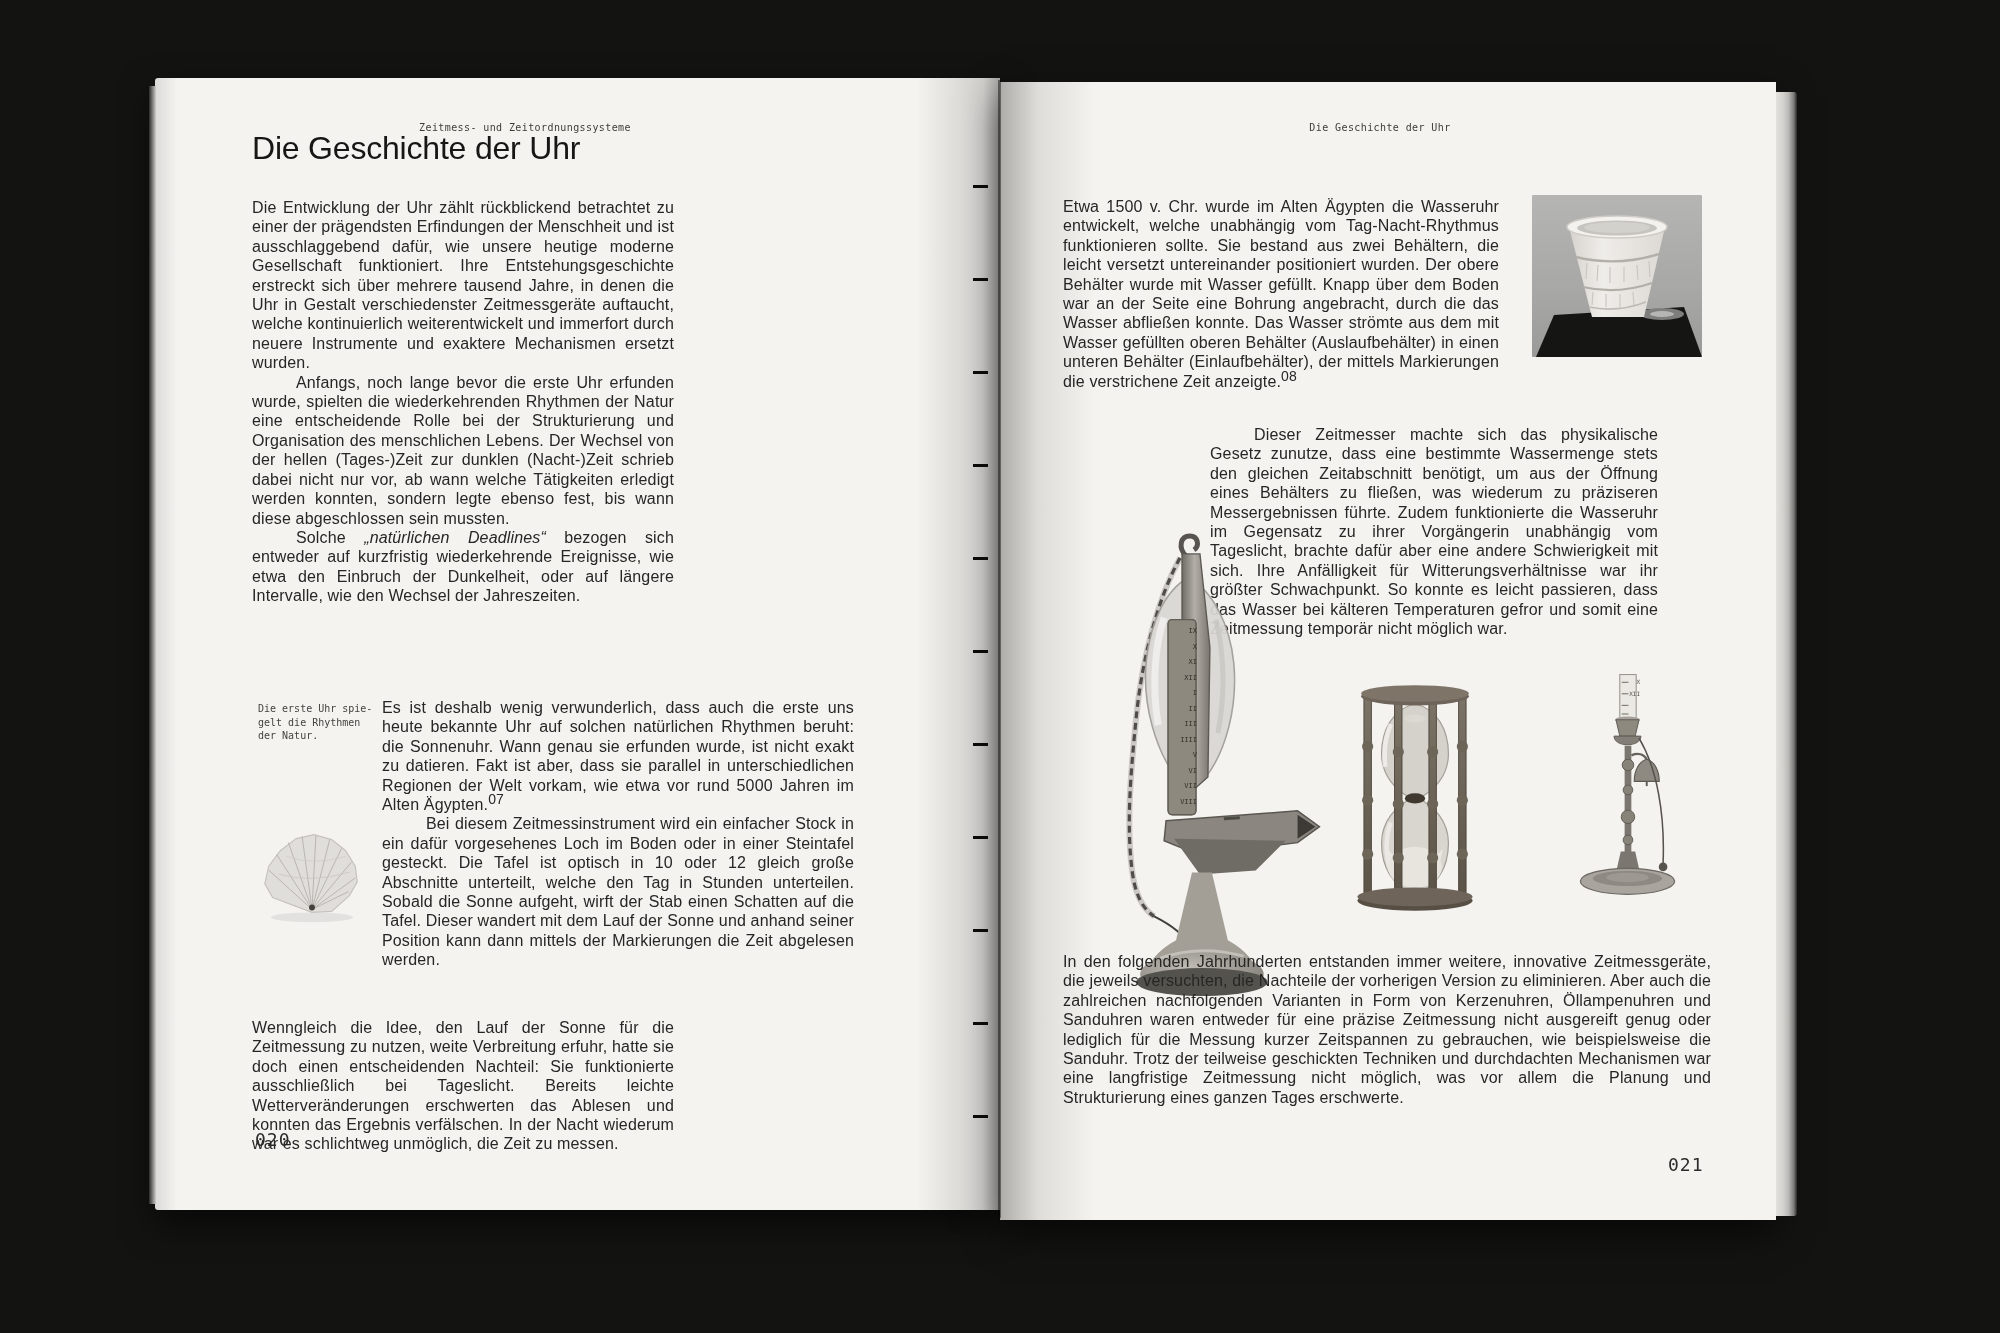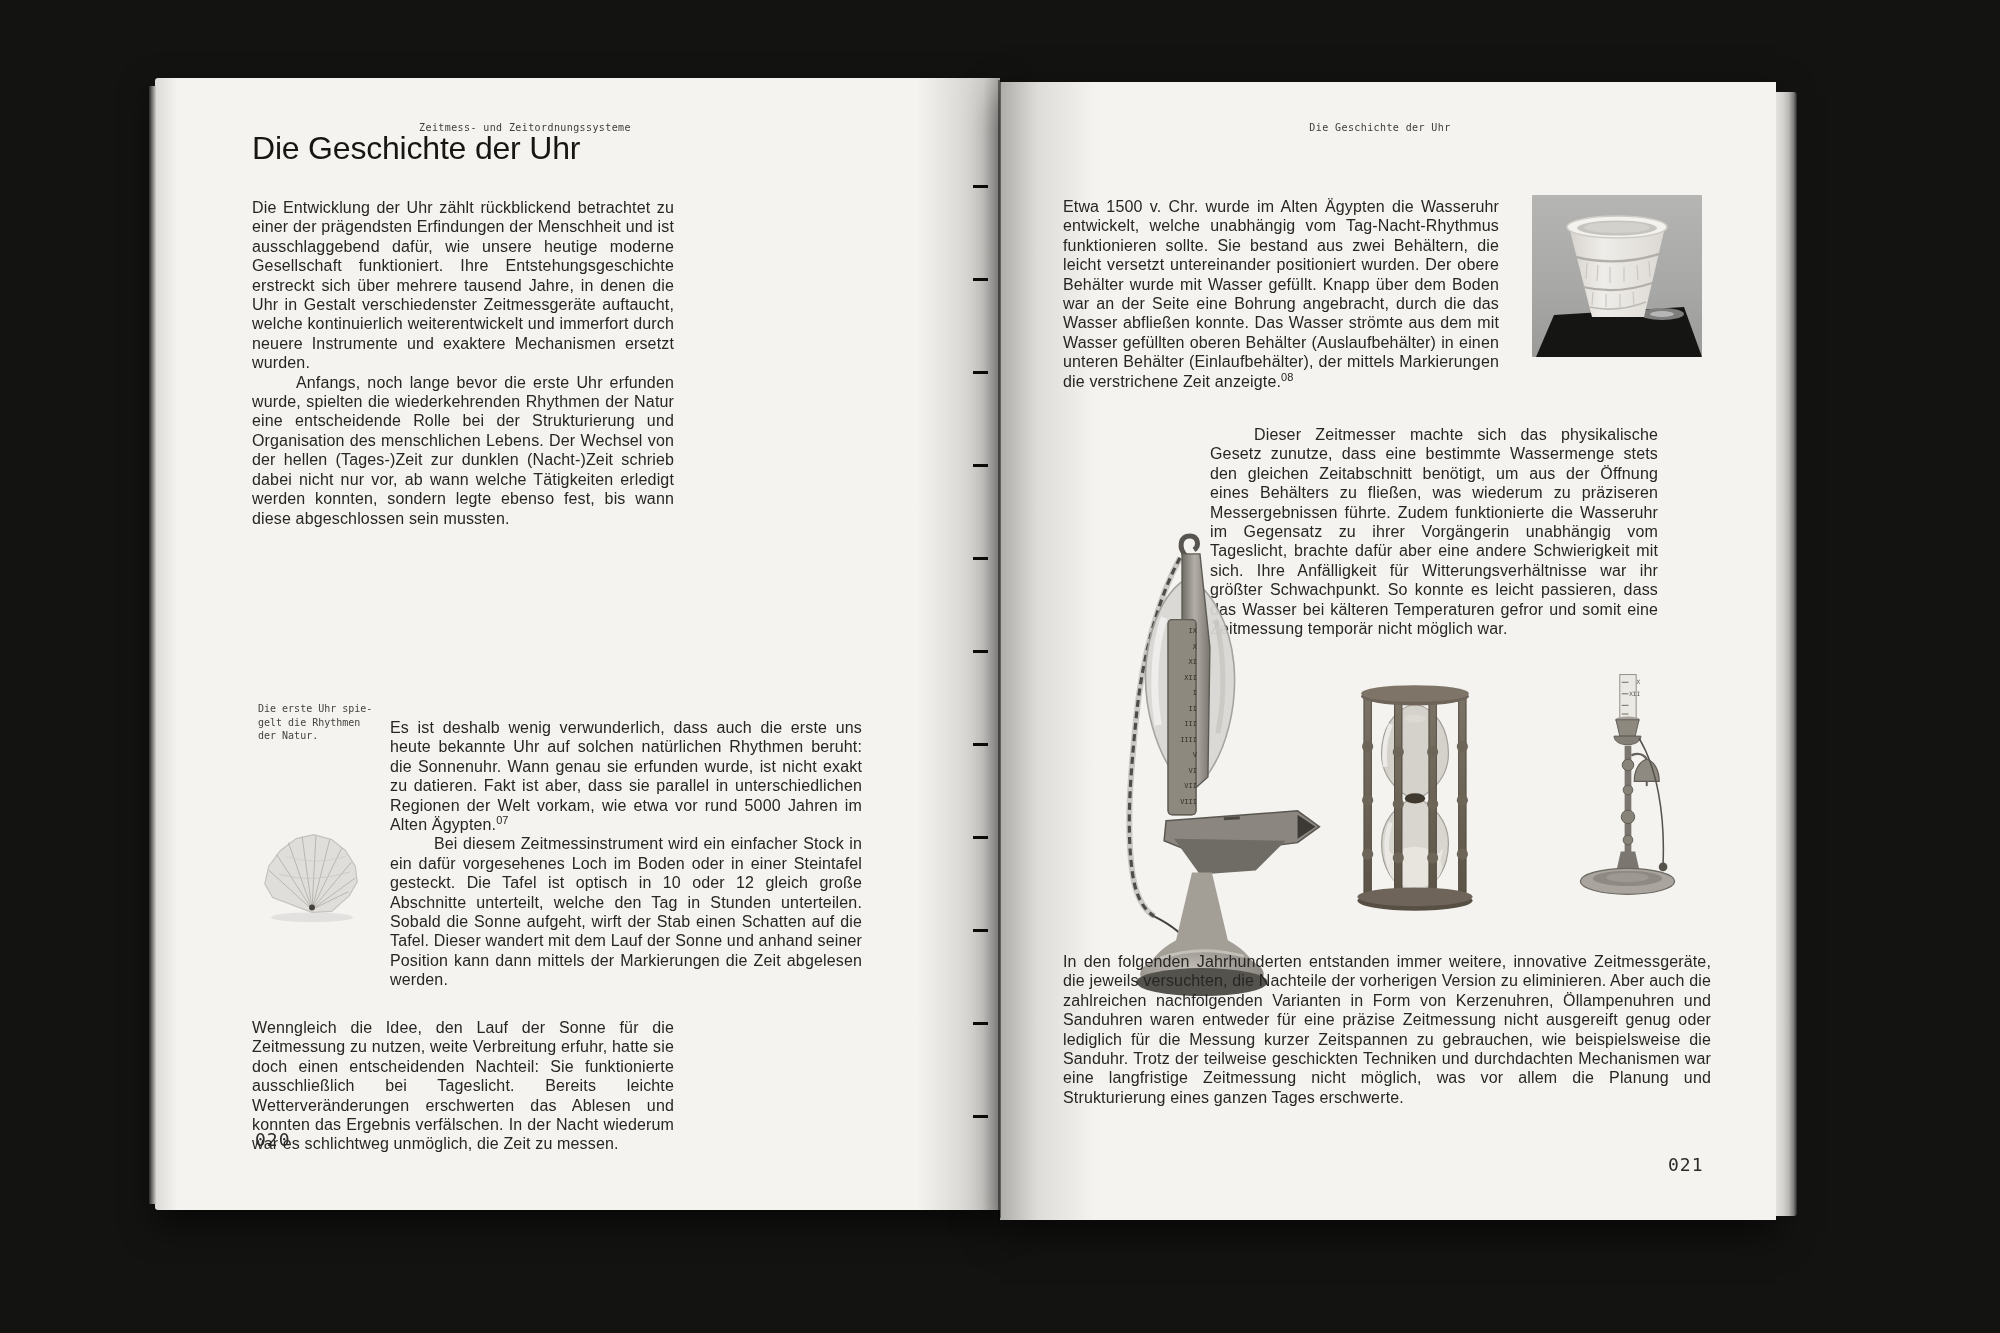--- a/index.html
+++ b/index.html
@@ -26,21 +26,21 @@
      background:linear-gradient(to right,#2a2a28,#cfcecb);}
 
   
   .mono{font-family:"DejaVu Sans Mono", monospace;}
   .runhead{position:absolute;font-size:10px;letter-spacing:.4px;color:#3e3c39;white-space:nowrap;text-align:center;}
   .title{position:absolute;margin:0;font-size:32px;font-weight:500;letter-spacing:-.2px;color:#161614;}
   .body, .body p{font-size:16px;line-height:19.4px;color:#272624;letter-spacing:.15px;
      text-align:justify;margin:0;}
   .col{position:absolute;}
   .ind{text-indent:44px;}
-  sup{font-size:11px;line-height:0;vertical-align:super;letter-spacing:0;}
+  sup{font-size:14px;line-height:0;vertical-align:super;letter-spacing:0;}
   em{font-style:italic;}
   .note{position:absolute;font-size:10px;line-height:13.5px;color:#454340;white-space:pre-line;}
   .pagenum{position:absolute;font-size:18px;letter-spacing:1px;color:#2c2b29;}
 
   
   .fig{position:absolute;}
   .fig svg{display:block;width:100%;height:100%;}
   .fig-pot{overflow:hidden;border-radius:1px;}
   .numerals{position:absolute;white-space:pre-line;text-align:right;
      font-family:"DejaVu Sans Mono", monospace;color:#33302a;}
@@ -58,20 +58,21 @@
   <div class="page page-left">
     <div class="edge-shade-l"></div>
 
     <div class="runhead mono" style="left:240px;top:44px;width:260px;">Zeitmess- und Zeitordnungssysteme</div>
 
     <h1 class="title" style="left:97px;top:52px;">Die Geschichte der Uhr</h1>
 
     <div class="col body" style="left:97px;top:120px;width:422px;">
       <p>Die Entwicklung der Uhr zählt rückblickend betrachtet zu einer der prägendsten Erfindungen der Menschheit und ist ausschlaggebend dafür, wie unsere heutige moderne Gesellschaft funktioniert. Ihre Entstehungsgeschichte erstreckt sich über mehrere tausend Jahre, in denen die Uhr in Gestalt verschiedenster Zeitmessgeräte auftaucht, welche kontinuierlich weiterentwickelt und immerfort durch neuere Instrumente und exaktere Mechanismen ersetzt wurden.</p>
       <p class="ind">Anfangs, noch lange bevor die erste Uhr erfunden wurde, spielten die wiederkehrenden Rhythmen der Natur eine entscheidende Rolle bei der Strukturierung und Organisation des menschlichen Lebens. Der Wechsel von der hellen (Tages-)Zeit zur dunklen (Nacht-)Zeit schrieb dabei nicht nur vor, ab wann welche Tätigkeiten erledigt werden konnten, sondern legte ebenso fest, bis wann diese abgeschlossen sein mussten.</p>
+      <p class="ind"><span>Solche </span><em>„natürlichen Deadlines“</em><span> bezogen sich entweder auf kurzfristig wiederkehrende Ereignisse, wie etwa den Einbruch der Dunkelheit, oder auf längere Intervalle, wie den Wechsel der Jahreszeiten.</span></p>
     </div>
 
     <div class="note mono" style="left:103px;top:624px;width:120px;">Die erste Uhr spie-
 gelt die Rhythmen
 der Natur.</div>
 
     <div class="fig" style="left:98px;top:748px;width:118px;height:100px;">
       <svg viewBox="0 0 120 100">
         <ellipse cx="60" cy="92" rx="42" ry="5" fill="rgba(0,0,0,0.07)"></ellipse>
         <path d="M60,87 L20,72 L12,58 L16,40 L28,24 L44,12 L62,8 L80,13 L94,24 L104,40 L106,56 L98,70 L80,86 Z" fill="#e0deda" stroke="#c6c3bd" stroke-width="1.2"></path>
@@ -86,21 +87,21 @@
             <line x1="60" y1="84" x2="100" y2="36"></line>
           <line x1="60" y1="84" x2="104" y2="52"></line>
             <line x1="60" y1="84" x2="97" y2="66"></line>
         </g>
         <path d="M26,48 Q60,58 98,46" fill="none" stroke="#c9c6c0" stroke-width="0.8"></path>
         <path d="M34,30 Q62,40 94,30" fill="none" stroke="#cdcac4" stroke-width="0.7"></path>
         <circle cx="60" cy="82" r="3" fill="#44413c"></circle>
       </svg>
     </div>
 
-    <div class="col body" style="left:235px;top:620px;width:472px;margin-top:20px;">
+    <div class="col body" style="left:227px;top:620px;width:472px;">
       <p><span>Es ist deshalb wenig verwunderlich, dass auch die erste uns heute bekannte Uhr auf solchen natürlichen Rhythmen beruht: die Sonnenuhr. Wann genau sie erfunden wurde, ist nicht exakt zu datieren. Fakt ist aber, dass sie parallel in unterschiedlichen Regionen der Welt vorkam, wie etwa vor rund 5000 Jahren im Alten Ägypten.</span><sup>07</sup></p>
       <p class="ind">Bei diesem Zeitmessinstrument wird ein einfacher Stock in ein dafür vorgesehenes Loch im Boden oder in einer Steintafel gesteckt. Die Tafel ist optisch in 10 oder 12 gleich große Abschnitte unterteilt, welche den Tag in Stunden unterteilen. Sobald die Sonne aufgeht, wirft der Stab einen Schatten auf die Tafel. Dieser wandert mit dem Lauf der Sonne und anhand seiner Position kann dann mittels der Markierungen die Zeit abgelesen werden.</p>
     </div>
 
     <p class="col body" style="left:97px;top:940px;width:422px;">Wenngleich die Idee, den Lauf der Sonne für die Zeitmessung zu nutzen, weite Verbreitung erfuhr, hatte sie doch einen entscheidenden Nachteil: Sie funktionierte ausschließlich bei Tageslicht. Bereits leichte Wetterveränderungen erschwerten das Ablesen und konnten das Ergebnis verfälschen. In der Nacht wiederum war es schlichtweg unmöglich, die Zeit zu messen.</p>
 
     <div class="pagenum mono" style="left:100px;top:1051px;">020</div>
 
     <div class="gutter-shade-l"></div>
   </div>

